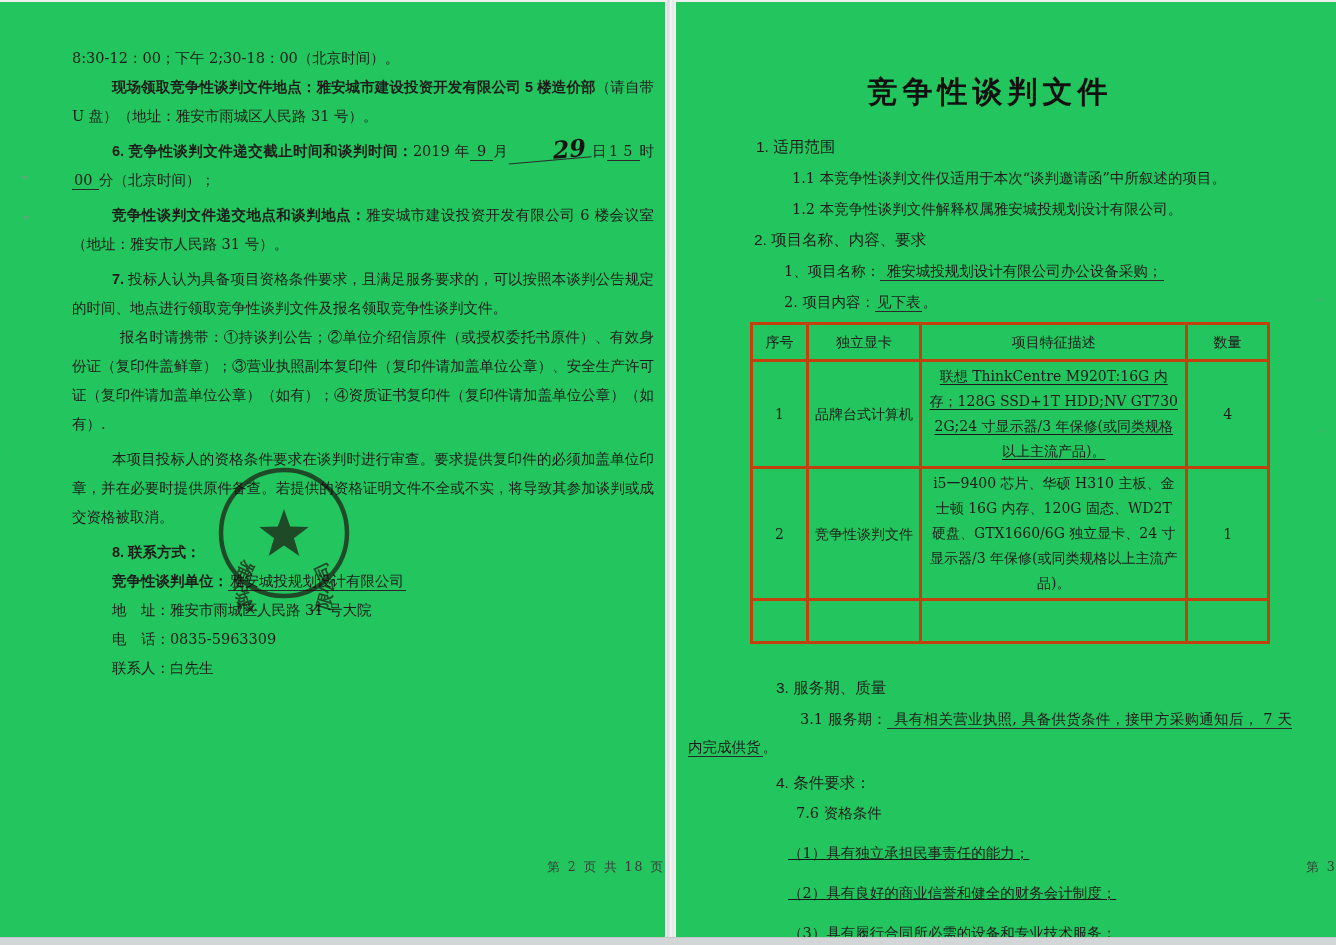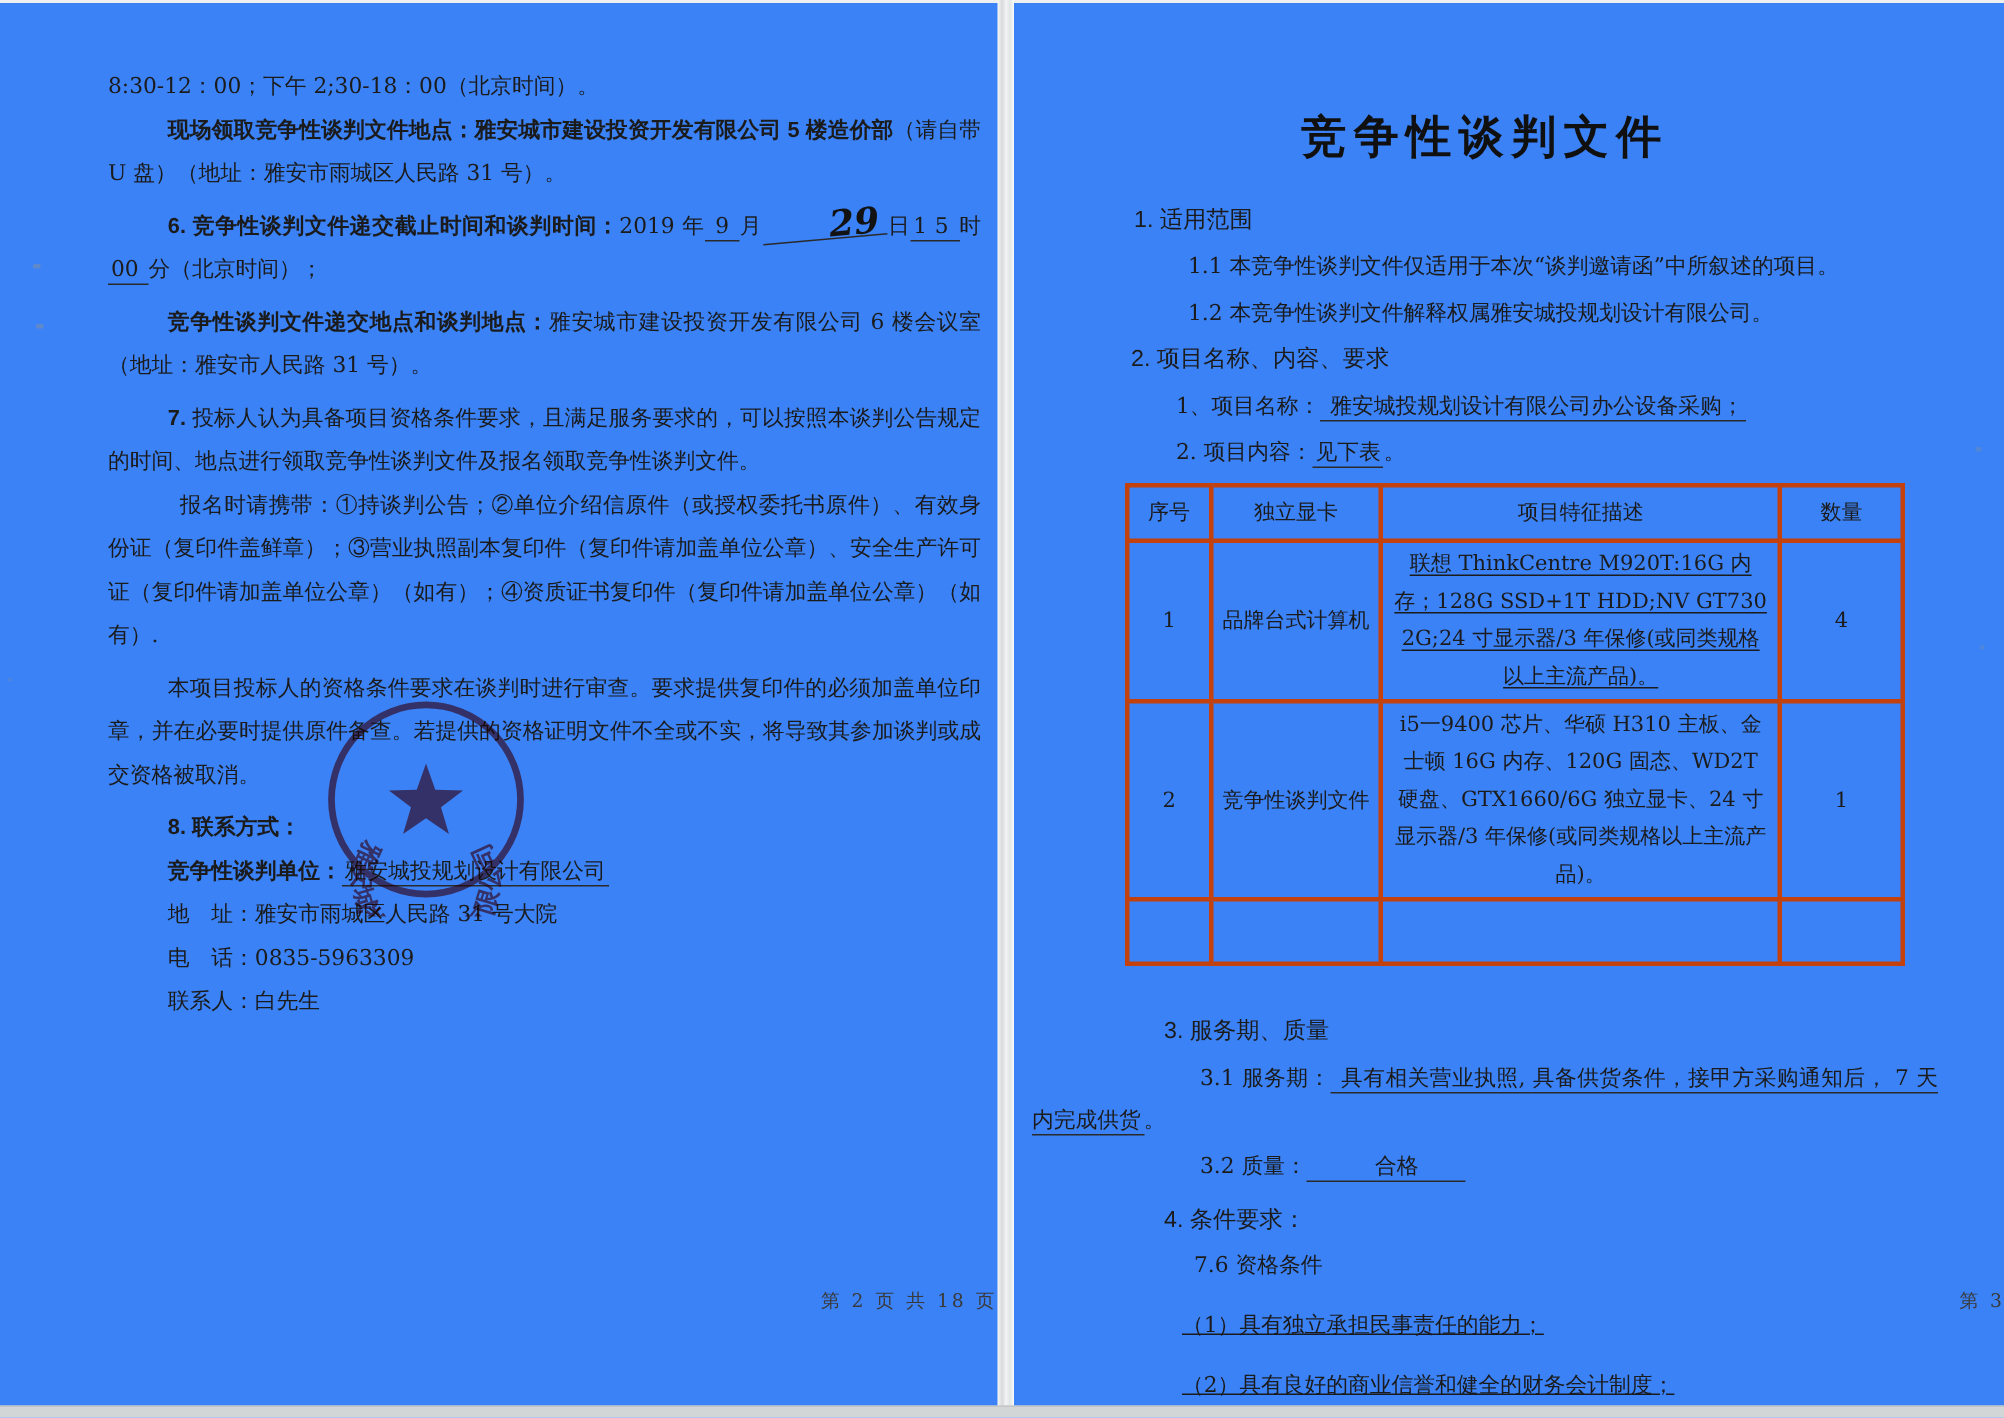--- a/index.html
+++ b/index.html
@@ -1,18 +1,18 @@
 <!DOCTYPE html>
 <html><head>
 <meta charset="utf-8">
 <style>
   html,body { margin:0; padding:0; background:#e8e8e8; }
   .canvas {
     position:relative; width:1336px; height:945px; overflow:hidden;
-    background:#3b82f6; color:#1b1b1b;
+    background:#22c55e; color:#1b1b1b;
     font-family:"DejaVu Serif","Liberation Serif",serif;
   }
   .scan-top { position:absolute; left:0; top:0; right:0; height:2px; background:#eef0f0; }
   .gutter {
     position:absolute; top:0; bottom:7px; left:665px; width:11px;
     background:linear-gradient(90deg,#f7f8f8 0%,#d7dada 28%,#f3f5f5 52%,#e2e5e5 75%,#fafbfb 100%);
   }
   .bottom-strip { position:absolute; left:0; right:0; bottom:0; height:7px; background:#d3d6d6; border-top:1px solid #c3c6c6; }
 
   .page { position:absolute; top:0; height:938px; }
@@ -161,21 +161,20 @@
             <td></td>
             <td></td>
             <td class="cell-desc"></td>
             <td></td>
           </tr>
         </tbody>
       </table>
 
       <p class="sec sec-h3">3. 服务期、质量</p>
       <p class="rp rp-s31"><span class="sg-n">3.1 服务期：</span><span class="sg-u"> 具有相关营业执照, 具备供货条件，接甲方采购通知后， 7 天内完成供货</span><span class="sg-n">。</span></p>
-      <p class="rp rp-s31"><span class="sg-n">3.2 质量：</span><span class="sg-u">　　　合格　　</span></p>
 
       <p class="sec sec-h4">4. 条件要求：</p>
       <p class="rp rp-s41"><span class="sg-n">7.6 资格条件</span></p>
       <p class="rp rp-item"><span class="sg-n">（1）具有独立承担民事责任的能力；</span></p>
       <p class="rp rp-item"><span class="sg-n">（2）具有良好的商业信誉和健全的财务会计制度；</span></p>
       <p class="rp rp-item"><span class="sg-n">（3）具有履行合同所必需的设备和专业技术服务；</span></p>
       <p class="rp rp-item"><span class="sg-n">（4）有依法纳税和社会保障资金的良好记录；</span></p>
     </div>
 
     <div class="footer">第 3 页 共 18 页</div>

